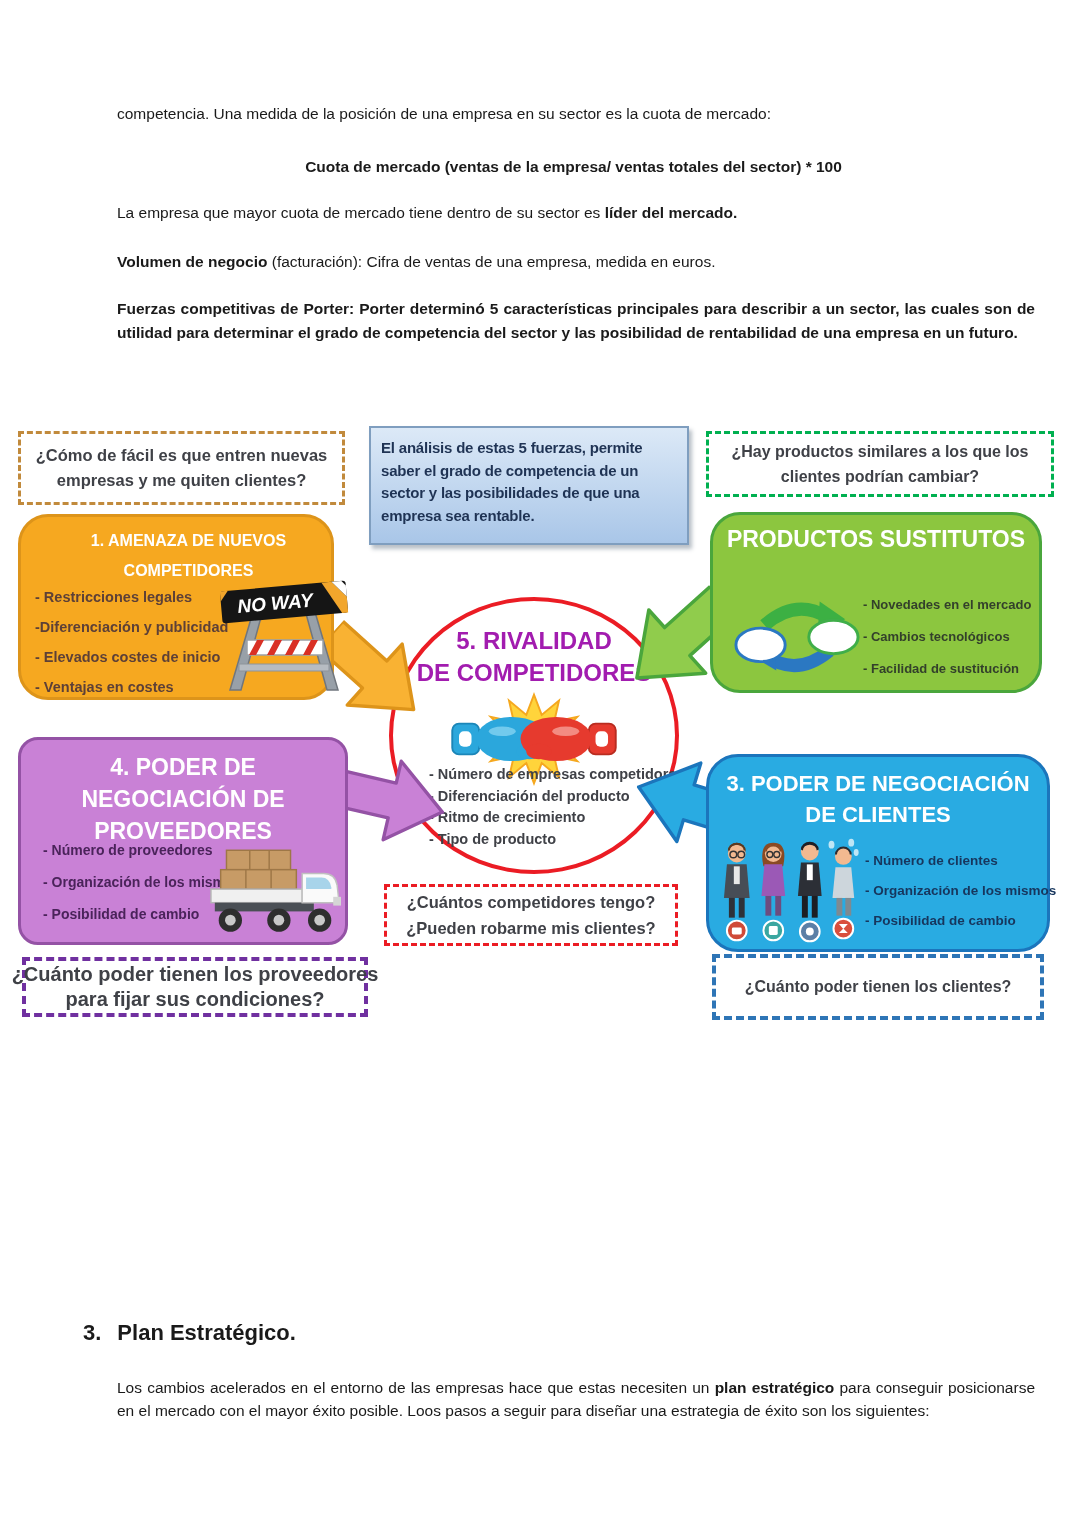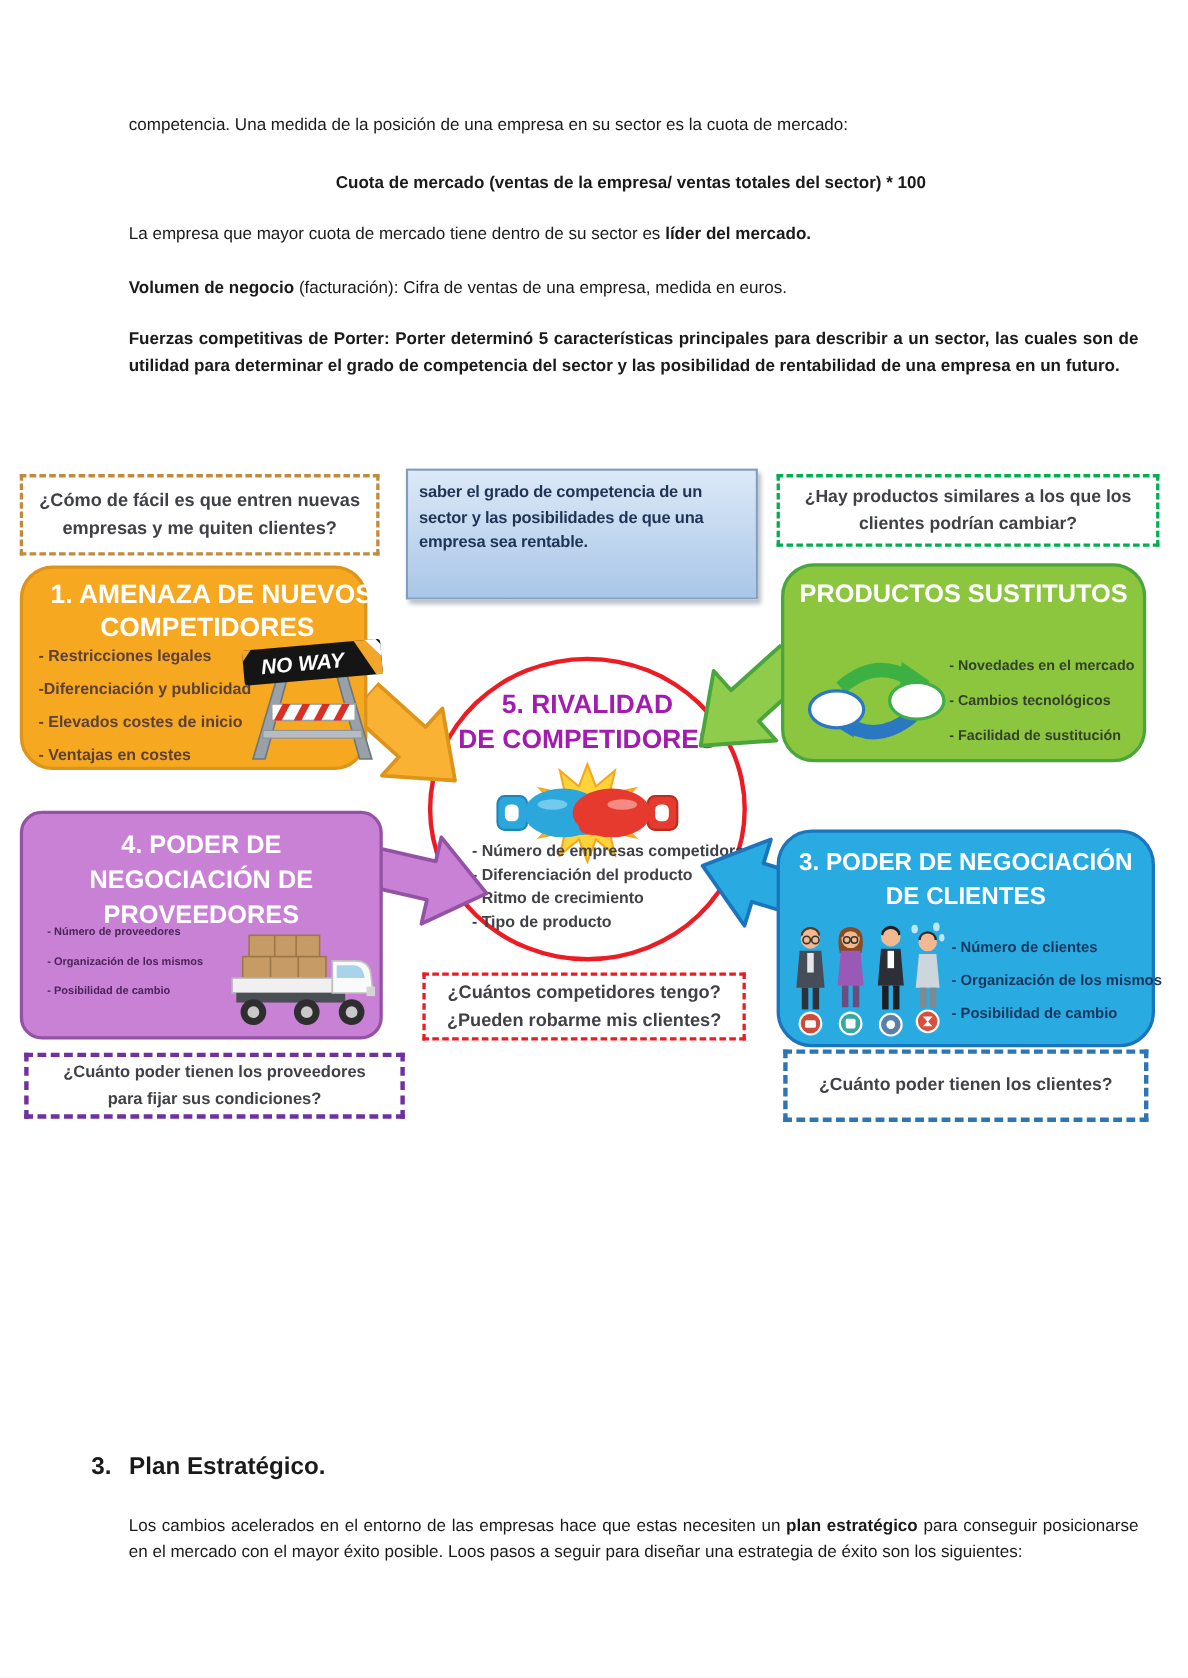--- a/index.html
+++ b/index.html
@@ -22,54 +22,54 @@
   
   .qbox {
     position:absolute; background:#fff; display:flex; flex-direction:column;
     justify-content:center; align-items:center; 
     font-weight:bold; color:var(--question-text,#3F4147); z-index:3;
   }
   .qbox div { white-space:nowrap; }
   .q-left   { left:18px;  top:431px; width:327px; height:74px; border:3px dashed var(--dash-tan,#C18A3C);   font-size:16.5px; line-height:25px; }
   .q-right  { left:706px; top:431px; width:348px; height:66px; border:3px dashed var(--dash-green,#00B050); font-size:16px;   line-height:25px; }
   .q-red    { left:384px; top:884px; width:294px; height:62px; border:3px dashed var(--red-accent,#EB1C24); font-size:16.5px; line-height:26px; }
-  .q-purple { left:22px;  top:957px; width:346px; height:60px; border:4px dashed var(--dash-purple,#7030A0);font-size:15px; line-height:25px; }
+  .q-purple { left:22px;  top:957px; width:346px; height:60px; border:4px dashed var(--dash-purple,#7030A0);font-size:20px; line-height:25px; }
   .q-blue   { left:712px; top:954px; width:332px; height:66px; border:4px dashed var(--dash-blue,#2E75B6);  font-size:16px;   line-height:26px; }
 
   .info-box {
     left:369px; top:426px; width:320px; height:119px; z-index:3;
     background:linear-gradient(180deg, var(--info-fill-top,#DCE9F7), var(--info-fill-bottom,#A9C6E8));
     border:2px solid var(--info-border,#7F9EBF);
     box-shadow:3px 4px 4px rgba(100,115,130,.45);
     padding:9px 10px; font-weight:bold; font-size:15px; line-height:22.5px;
     color:var(--info-text,#1F3354); letter-spacing:-0.2px;
   }
   .info-box div { white-space:nowrap; }
 
   .force { position:absolute; z-index:3; }
   .force .title { text-align:center; font-weight:bold; color:#fff; }
   .force .title div { white-space:nowrap; }
   .force .items { position:absolute; font-weight:bold; }
   .force .items div { white-space:nowrap; }
 
   .box1 { left:18px;  top:514px; width:316px; height:186px; background:var(--orange-fill,#F6A820); border:3px solid var(--orange-border,#DD941A); border-radius:30px; }
-  .box1 .title { padding-top:9px; font-size:24px; line-height:30px;padding-left:25px; }
+  .box1 .title { padding-top:9px; font-size:16px; line-height:30px;padding-left:25px; }
   .box1 .items { left:14px; top:72px; font-size:14.5px; color:var(--orange-text,#5D4037); }
   .box1 .items div { margin-bottom:14px; }
   .barrier-wrap { position:absolute; left:198px; top:60px; width:130px; height:120px; }
 
   .box2 { left:710px; top:512px; width:332px; height:181px; background:var(--green-fill,#8CC63F); border:3px solid var(--green-border,#4AA63C); border-radius:30px; }
   .box2 .title { padding-top:9px; font-size:23px; line-height:30px; }
   .box2 .items { left:150px; top:82px; font-size:13px; color:var(--green-text,#33402B); }
   .box2 .items div { margin-bottom:17px; }
   .recycle-wrap { position:absolute; left:18px; top:76px; width:132px; height:92px; }
 
   .box4 { left:18px; top:737px; width:330px; height:208px; background:var(--purple-fill,#C981D6); border:3px solid var(--purple-border,#9452A5); border-radius:20px; }
   .box4 .title { padding-top:11px; font-size:23px; line-height:32px; }
-  .box4 .items { left:22px; top:102px; font-size:10px; color:var(--purple-text,#4A235A); }
+  .box4 .items { left:22px; top:102px; font-size:14px; color:var(--purple-text,#4A235A); }
   .box4 .items div { margin-bottom:16px; }
   .truck-wrap { position:absolute; right:4px; bottom:4px; width:132px; height:92px; }
 
   .box3 { left:706px; top:754px; width:344px; height:198px; background:var(--blue-fill,#29ABE2); border:3px solid var(--blue-border,#1B75BC); border-radius:32px; }
   .box3 .title { padding-top:11px; font-size:22px; line-height:31px; }
   .box3 .items { left:156px; top:96px; font-size:13.5px; color:var(--blue-text,#17365D); }
   .box3 .items div { margin-bottom:15px; }
   .people-wrap { position:absolute; left:12px; top:78px; width:148px; height:114px; }
 
   .circle {
@@ -152,20 +152,21 @@
     <svg viewBox="0 0 100 80">
         <polygon points="0,24 52,24 52,4 98,40 52,76 52,56 0,56" fill="#29ABE2" stroke="#1B75BC" stroke-width="3" stroke-linejoin="round"></polygon>
       </svg>
   </div>
 
   <div class="qbox q-left">
     <div>¿Cómo de fácil es que entren nuevas</div>
     <div>empresas y me quiten clientes?</div>
   </div>
   <div class="abs info-box">
+    <div>El análisis de estas 5 fuerzas, permite</div>
     <div>saber el grado de competencia de un</div>
     <div>sector y las posibilidades de que una</div>
     <div>empresa sea rentable.</div>
   </div>
   <div class="qbox q-right">
     <div>¿Hay productos similares a los que los</div>
     <div>clientes podrían cambiar?</div>
   </div>
 
   <div class="force box1">

